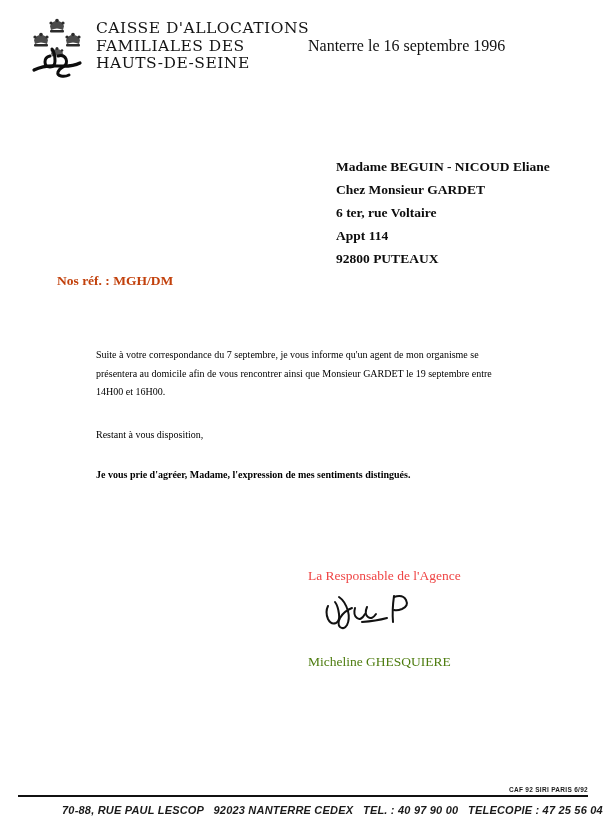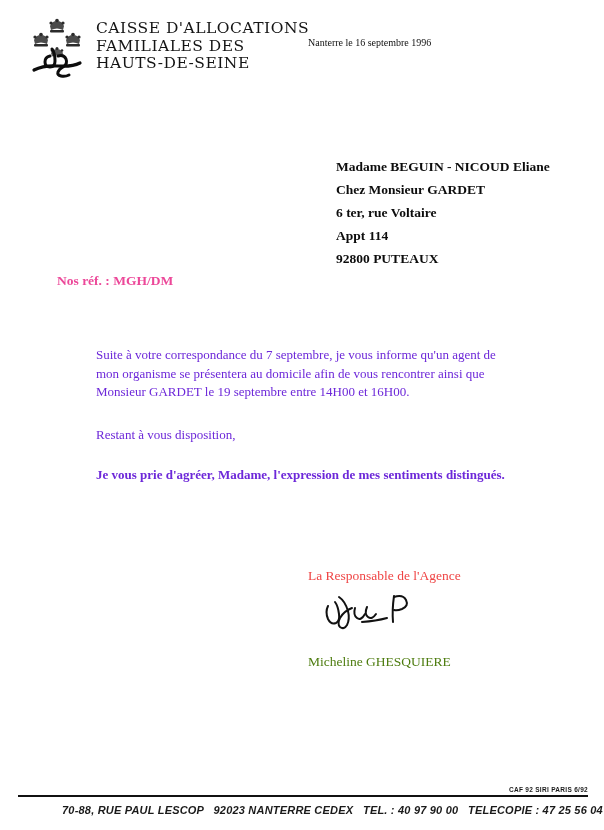--- a/index.html
+++ b/index.html
@@ -40,21 +40,21 @@
     letter-spacing: 0.5px;
     color: #141414;
     white-space: pre-line;
     padding-top: 2px;
   }
 
   .date-line {
     position: absolute;
     left: 308px;
     top: 37px;
-    font-size: 10px;
+    font-size: 16px;
     color: #111111;
   }
 
   
   .recipient {
     position: absolute;
     left: 308px;
     top: 155px;
     font-size: 13.5px;
     font-weight: bold;
@@ -64,39 +64,39 @@
   }
   .recipient div { white-space: nowrap; }
 
   
   .our-ref {
     position: absolute;
     left: 57px;
     top: 273px;
     font-size: 13.5px;
     font-weight: bold;
-    color: #ec4899;
+    color: #c2410c;
   }
 
   
   .body-block {
     position: absolute;
     left: 96px;
     top: 346px;
     width: 420px;
   }
   .salutation {
     font-size: 13.5px;
     color: #111111;
     margin: 0 0 38px 0;
   }
   .para {
-    font-size: 13px;
+    font-size: 10px;
     line-height: 18.5px;
-    color: #6d28d9;
+    color: #000000;
     margin: 0 0 24px 0;
   }
   .para.tight { margin-bottom: 22px; }
   .para.closing {
     font-weight: bold;
     margin-bottom: 8px;
   }
 
   
   .signature-block {

